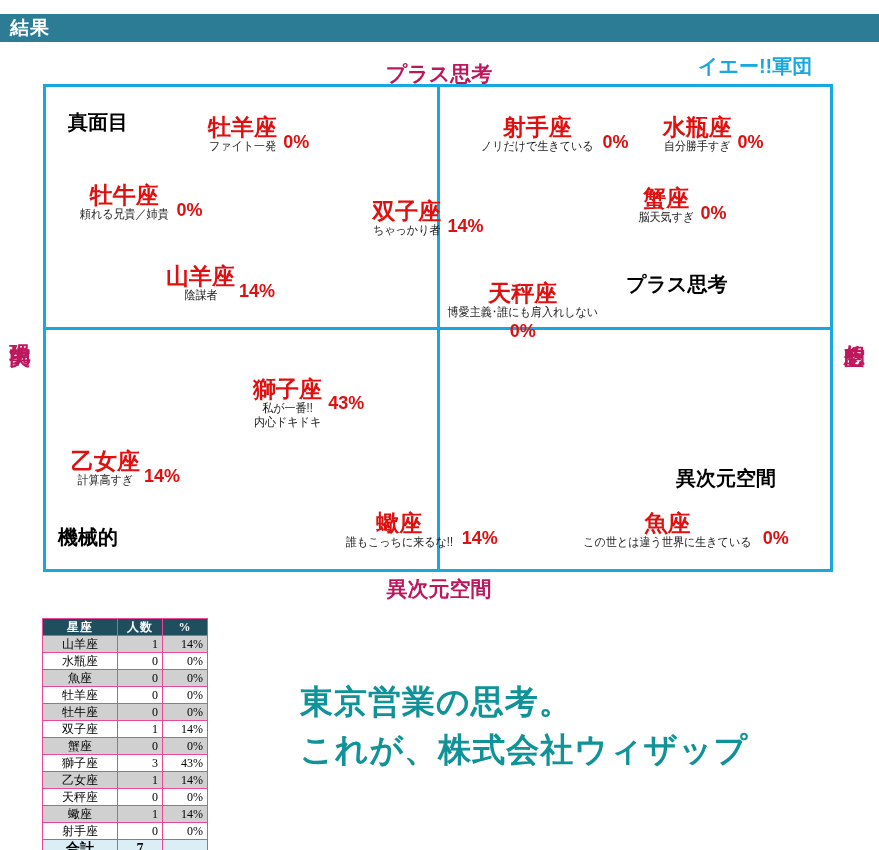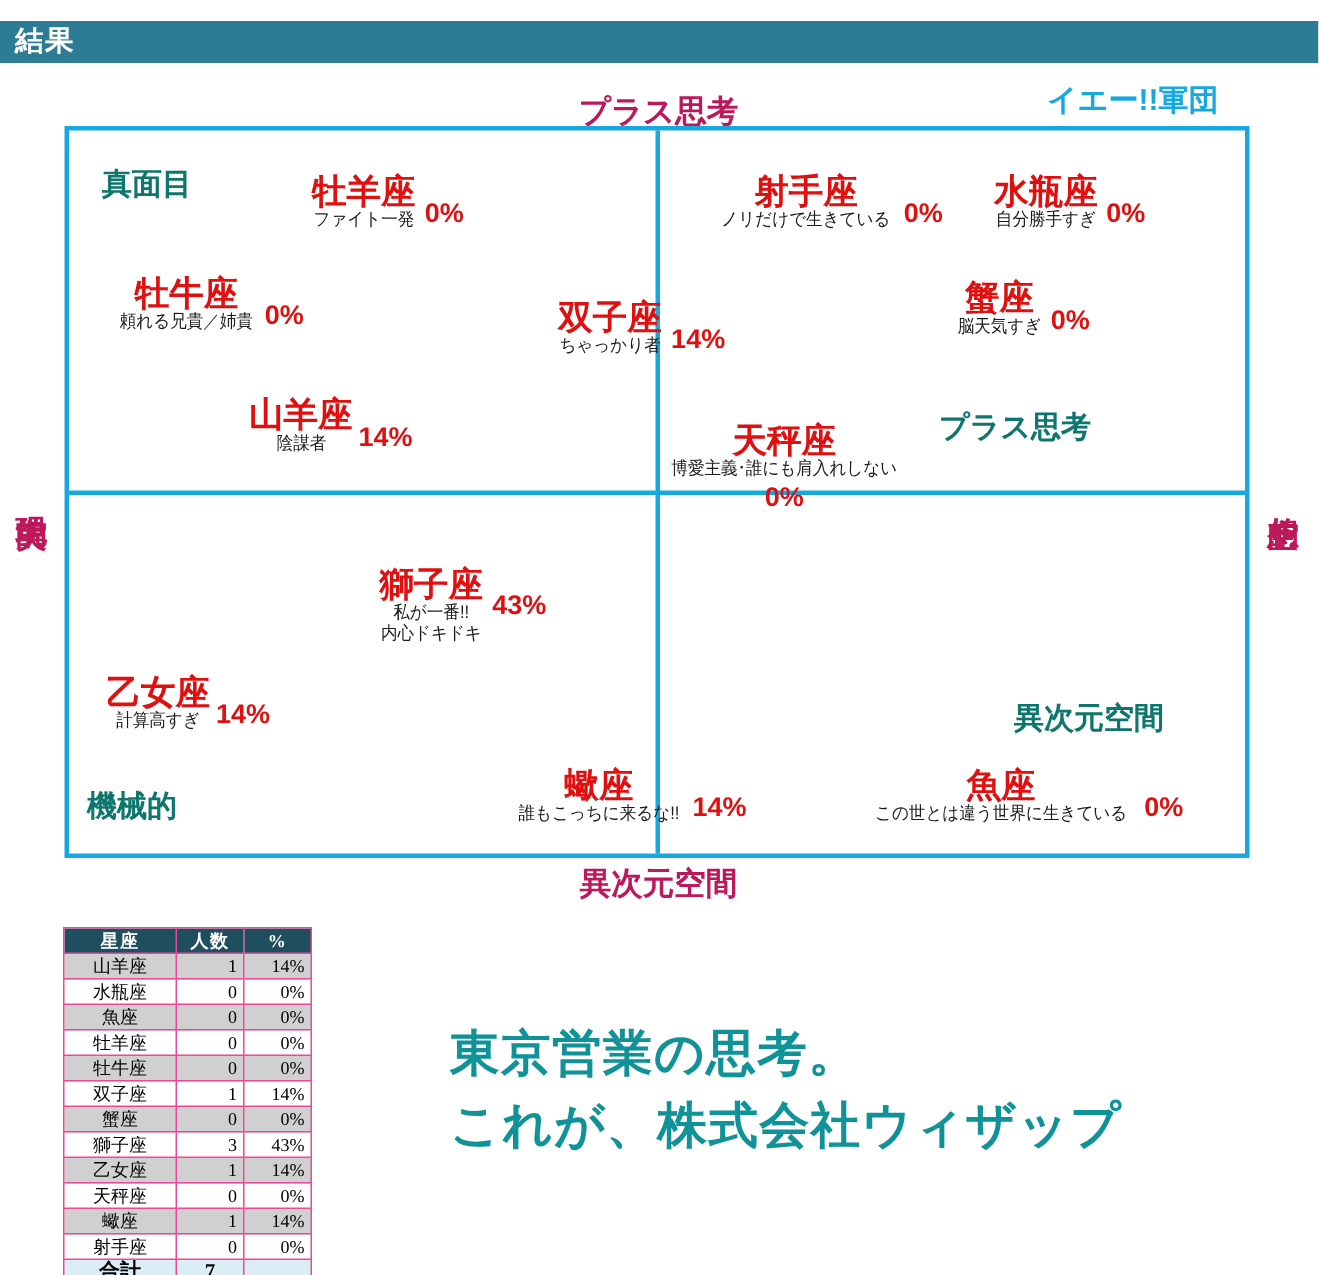--- a/index.html
+++ b/index.html
@@ -74,21 +74,21 @@
   #axis-right   {
     left: 855px; top: 328px;
     transform: translate(-50%, -50%);
     writing-mode: vertical-rl;
     line-height: 1.0;
   }
 
   
   .quad-label {
     position: absolute;
-    color: #0f766e;
+    color: #000000;
     font-weight: bold;
     font-size: 20px;
     white-space: nowrap;
   }
   .quad-label.tr { color: #18A8E0; }
 
   
   .sign {
     position: absolute;
     white-space: nowrap;

